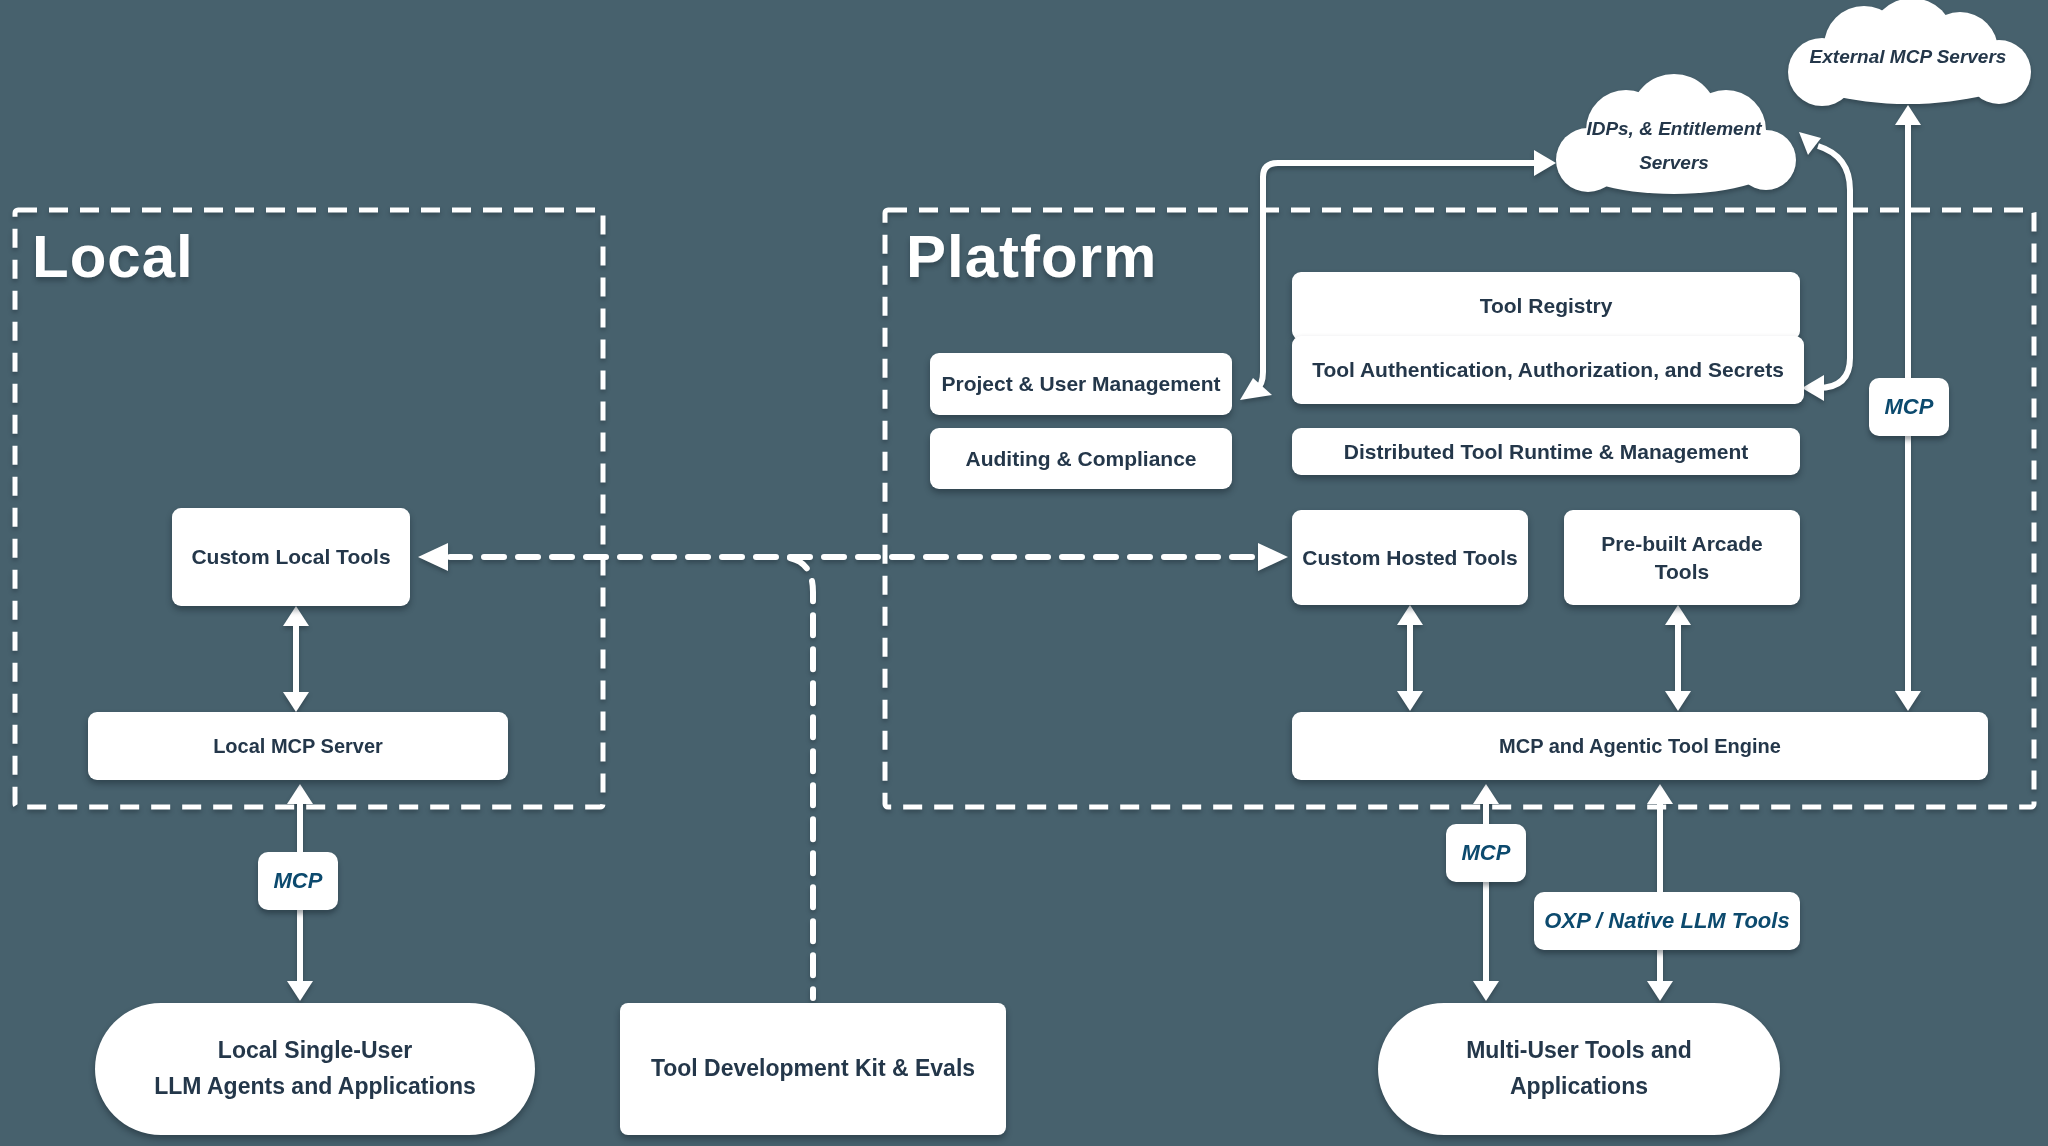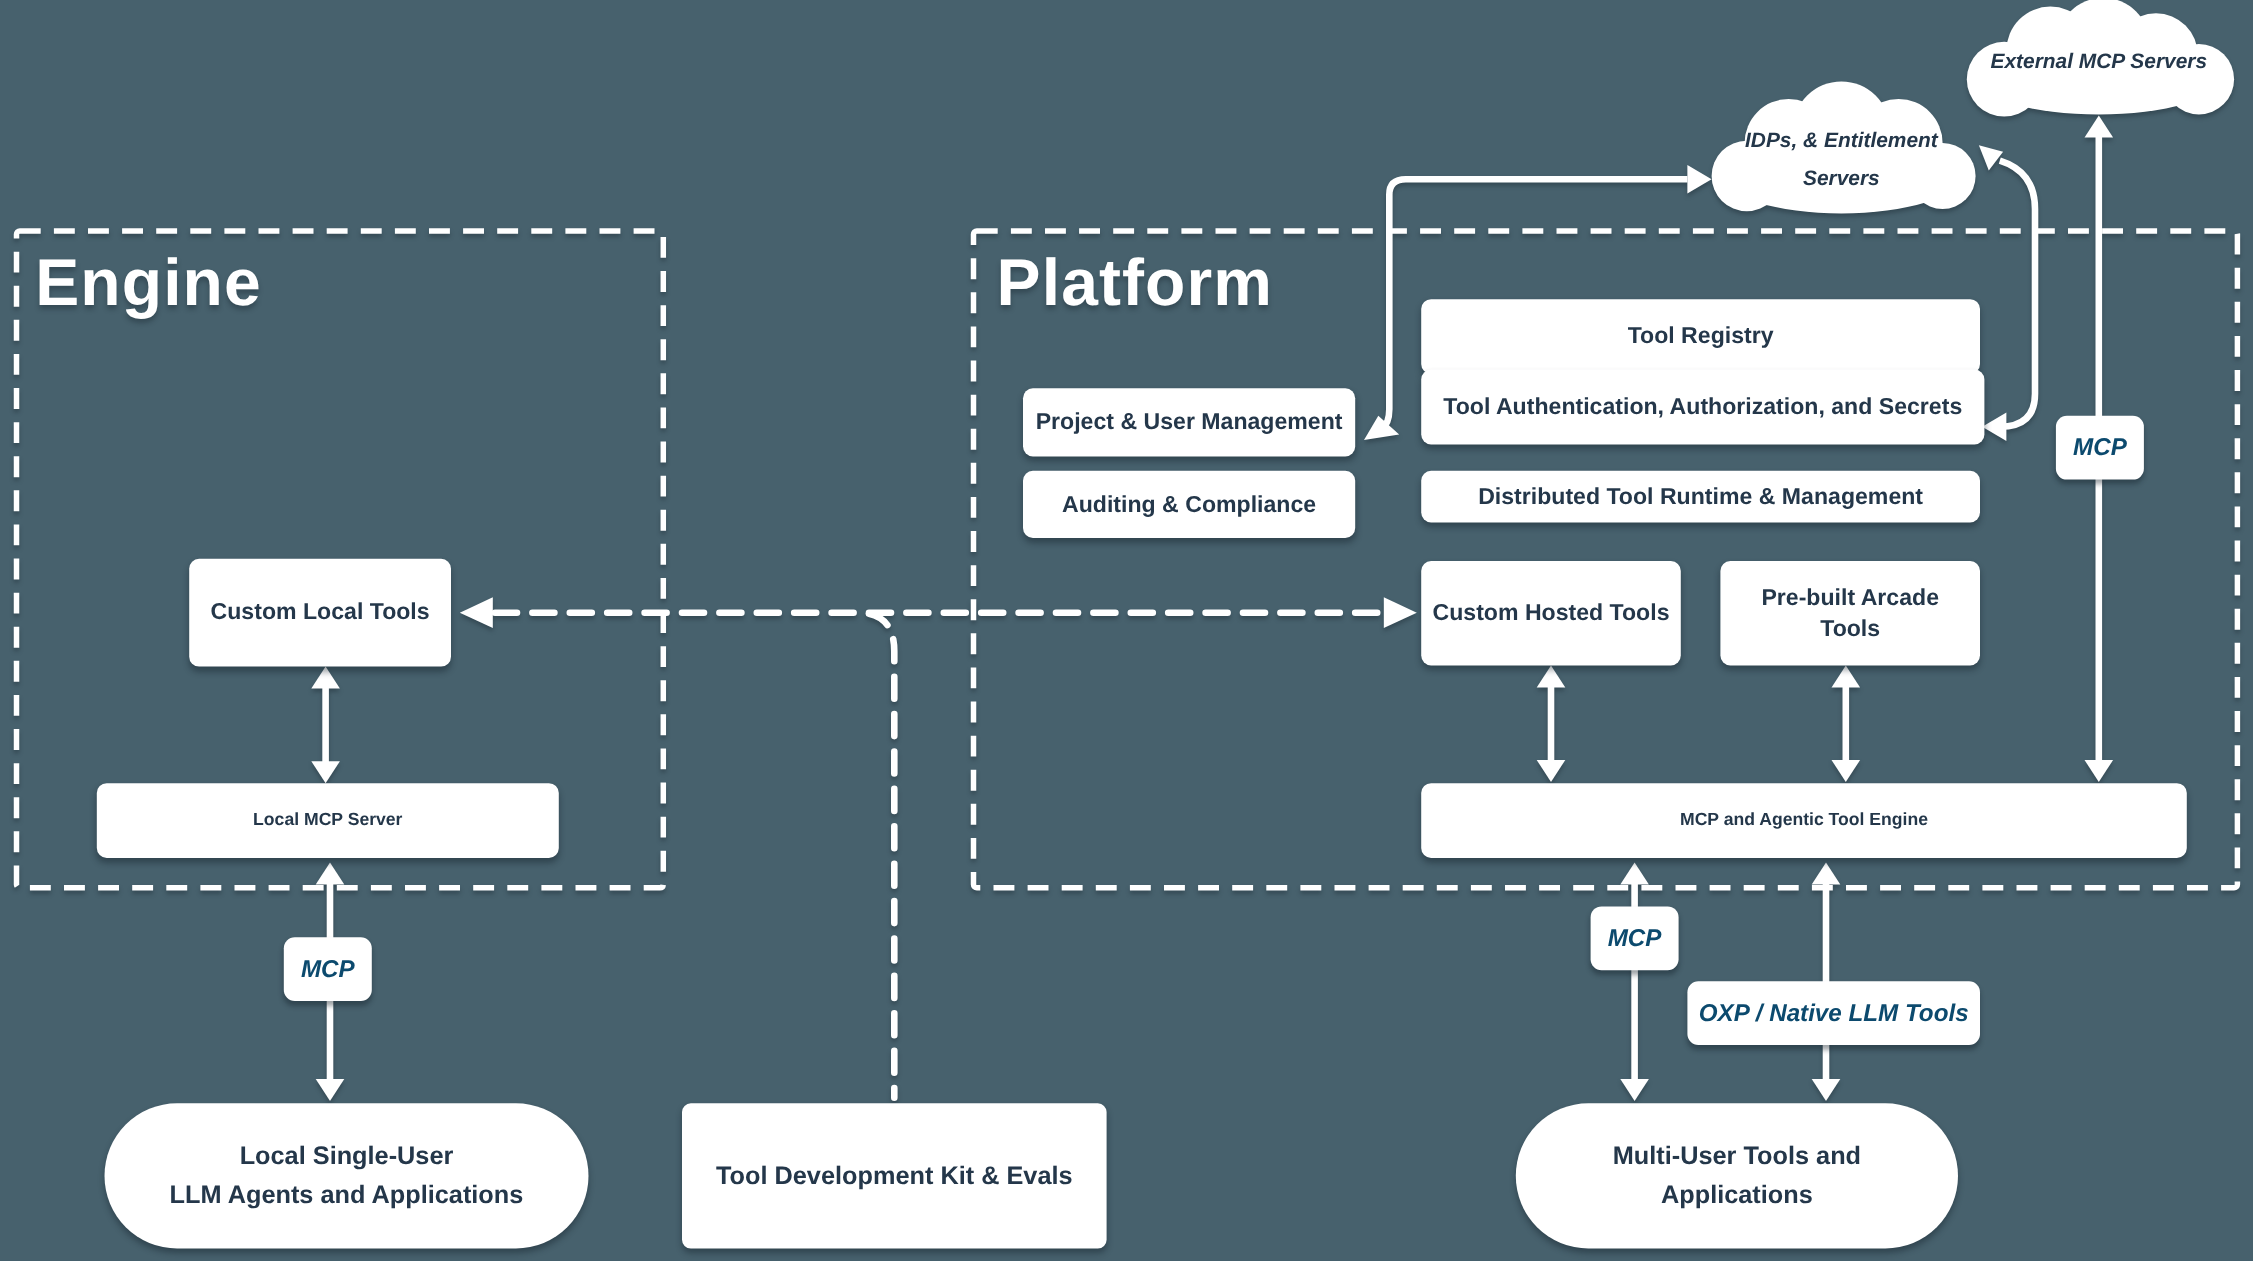--- a/index.html
+++ b/index.html
@@ -14,21 +14,21 @@
     font-size:60px;letter-spacing:1px;
     text-shadow:0 4px 5px rgba(16,28,38,.35);
   }
   .wbox{
     position:absolute;z-index:2;background:#ffffff;border-radius:9px;
     box-shadow:0 4px 6px rgba(16,28,38,.42);
     display:flex;align-items:center;justify-content:center;text-align:center;
     color:#24374a;font-size:21px;font-weight:600;line-height:1.3;
     padding:16px 10px;box-sizing:border-box;
   }
-  .wbox.big{font-size:16px;}
+  .wbox.big{font-size:20px;}
   .wbox.bold{font-weight:700;font-size:23px;}
   .pill{border-radius:68px;}
   .badge{
     position:absolute;z-index:3;background:#ffffff;border-radius:10px;
     box-shadow:0 4px 5px rgba(16,28,38,.40);
     display:flex;align-items:center;justify-content:center;text-align:center;
     color:#0c4a6e;font-size:22px;font-weight:600;font-style:italic;
     box-sizing:border-box;
   }
   .cloud-label{
@@ -115,21 +115,21 @@
         <circle cx="1588" cy="160" r="32"></circle>
         <circle cx="1626" cy="130" r="40"></circle>
         <circle cx="1674" cy="118" r="44"></circle>
         <circle cx="1726" cy="130" r="40"></circle>
         <circle cx="1766" cy="160" r="30"></circle>
         <ellipse cx="1674" cy="160" rx="108" ry="34"></ellipse>
       </g>
     </g>
   </svg>
 
-  <div class="region-title" style="left:32px;top:222px;">Engine</div>
+  <div class="region-title" style="left:32px;top:222px;">Local</div>
   <div class="region-title" style="left:906px;top:222px;">Platform</div>
 
   <div class="cloud-label" style="left:1788px;top:40px;width:240px;">External MCP Servers</div>
   <div class="cloud-label" style="left:1554px;top:112px;width:240px;">
     <div>IDPs, &amp; Entitlement</div>
     <div>Servers</div>
   </div>
 
   <div class="wbox" style="left:1292px;top:272px;width:508px;height:68px;">Tool Registry</div>
   <div class="wbox" style="left:930px;top:353px;width:302px;height:62px;">Project &amp; User Management</div>

